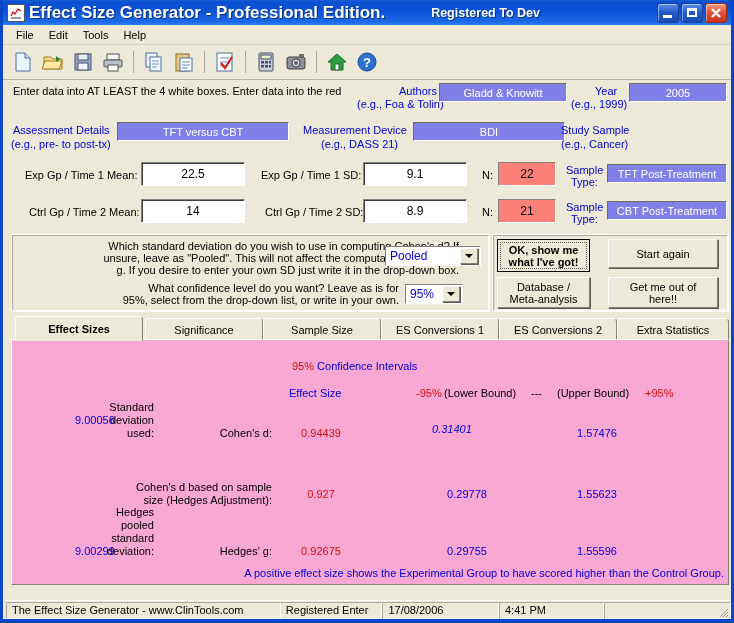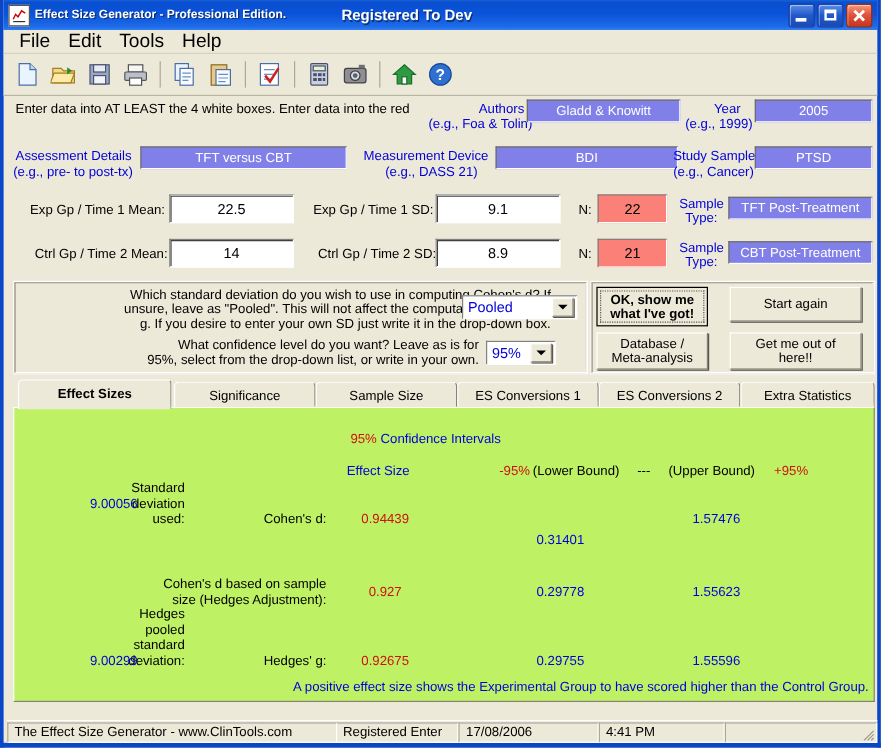--- a/index.html
+++ b/index.html
@@ -24,21 +24,21 @@
     padding:0 2px 0 4px;
     position:relative;
   }
   .app-icon{
     width:16px;height:16px;margin-right:4px;flex:none;
     background:#fff;border:1px solid #555;
     position:relative;overflow:hidden;
   }
   .app-icon .bars{position:absolute;inset:2px;}
   .title-text{
-    color:#fff;font-weight:bold;font-size:10px;
+    color:#fff;font-weight:bold;font-size:17px;
     text-shadow:1px 1px 0 rgba(0,0,0,.45);
     white-space:nowrap;
   }
   .reg-text{
     color:#fff;font-weight:bold;font-size:12.5px;
     text-shadow:1px 1px 0 rgba(0,0,0,.45);
     margin-left:46px;white-space:nowrap;
   }
   .winbtns{position:absolute;right:4px;top:3px;display:flex;gap:2px;}
   .winbtn{
@@ -50,21 +50,21 @@
     background:linear-gradient(180deg,#f89c7c,#e2553a 45%,#c6341c);
     border-color:#9c2a12;
   }
   .min-mark{position:absolute;left:5px;bottom:4px;width:9px;height:3px;background:#fff;}
   .max-mark{position:absolute;left:5px;top:4px;width:10px;height:9px;border:2px solid #fff;border-top-width:3px;box-sizing:border-box;}
   
   .menubar{
     height:19px;background:#ece9d8;display:flex;align-items:center;
     padding-left:6px;gap:1px;border-bottom:1px solid #d6d2c2;
   }
-  .menuitem{padding:2px 7px;font-size:16px;color:#000;}
+  .menuitem{padding:2px 7px;font-size:11px;color:#000;}
   
   .toolbar{
     height:34px;background:#ece9d8;display:flex;align-items:center;
     padding-left:6px;gap:2px;
     border-bottom:1px solid #b9b5a4;
   }
   .tbtn{width:28px;height:28px;display:flex;align-items:center;justify-content:center;}
   .tsep{width:1px;height:22px;background:#aca899;margin:0 4px;}
   
   .lbl-blue{color:#0000d8;}
@@ -151,21 +151,21 @@
     border-radius:4px 4px 0 0;
     font-size:11px;display:flex;align-items:center;justify-content:center;
     color:#000;
   }
   .tab.active{
     top:-2px;height:25px;font-weight:bold;z-index:5;
     background:#ece9d8;border:1px solid #fff;border-right-color:#848279;border-bottom:none;
   }
   .tabbody{
     position:absolute;left:8px;top:339px;width:718px;height:246px;
-    box-sizing:border-box;background:#bef264;
+    box-sizing:border-box;background:#f9a8d4;
     border:1px solid #fff;border-right-color:#848279;border-bottom-color:#848279;
   }
   
   .statusbar{
     position:absolute;left:3px;bottom:0px;width:725px;height:19px;
     background:#ece9d8;display:flex;align-items:center;
     border-top:1px solid #fff;box-sizing:border-box;
   }
   .sbcell{
     height:17px;box-sizing:border-box;display:flex;align-items:center;
@@ -313,21 +313,20 @@
   <div class="lbl lbl-blue" style="left:10px;top:124px;">Assessment Details</div>
   <div class="lbl lbl-blue" style="left:8px;top:138px;">(e.g., pre- to post-tx)</div>
   <div class="bluebox abs" style="left:114px;top:122px;width:172px;height:19px;">TFT versus CBT</div>
 
   <div class="lbl lbl-blue" style="left:300px;top:124px;">Measurement Device</div>
   <div class="lbl lbl-blue" style="left:318px;top:138px;">(e.g., DASS 21)</div>
   <div class="bluebox abs" style="left:410px;top:122px;width:152px;height:19px;">BDI</div>
 
   <div class="lbl lbl-blue" style="left:558px;top:124px;">Study Sample</div>
   <div class="lbl lbl-blue" style="left:558px;top:138px;">(e.g., Cancer)</div>
-  <div class="bluebox abs" style="left:626px;top:122px;width:98px;height:19px;">PTSD</div>
 
   <div class="lbl lbl-black" style="left:22px;top:169px;">Exp Gp / Time 1 Mean:</div>
   <div class="whitebox abs" style="left:138px;top:162px;width:104px;height:24px;">22.5</div>
   <div class="lbl lbl-black" style="left:258px;top:169px;">Exp Gp / Time 1 SD:</div>
   <div class="whitebox abs" style="left:360px;top:162px;width:104px;height:24px;">9.1</div>
   <div class="lbl lbl-black" style="left:479px;top:169px;">N:</div>
   <div class="redbox abs" style="left:495px;top:162px;width:58px;height:24px;">22</div>
   <div class="lbl lbl-blue" style="left:563px;top:164px;">Sample</div>
   <div class="lbl lbl-blue" style="left:568px;top:176px;">Type:</div>
   <div class="bluebox abs" style="left:604px;top:164px;width:120px;height:19px;">TFT Post-Treatment</div>
@@ -424,21 +423,21 @@
     <div class="res-num lbl-black" style="left:545px;top:47px;">(Upper Bound)</div>
     <div class="res-num lbl-red" style="left:633px;top:47px;">+95%</div>
 
     <div class="res-num lbl-black" style="left:10px;top:61px;width:132px;text-align:right;">Standard</div>
     <div class="res-num lbl-black" style="left:10px;top:74px;width:132px;text-align:right;">deviation</div>
     <div class="res-num lbl-black" style="left:10px;top:87px;width:132px;text-align:right;">used:</div>
     <div class="res-num lbl-blue" style="left:63px;top:74px;">9.00056</div>
 
     <div class="res-num lbl-black" style="left:130px;top:87px;width:130px;text-align:right;">Cohen's d:</div>
     <div class="res-num lbl-red" style="left:274px;top:87px;width:70px;text-align:center;">0.94439</div>
-    <div class="res-num lbl-blue" style="left:420px;top:104px;width:70px;text-align:center;">0.31401</div>
+    <div class="res-num lbl-blue" style="left:420px;top:83px;width:70px;text-align:left;font-style:italic;">0.31401</div>
     <div class="res-num lbl-blue" style="left:550px;top:87px;width:70px;text-align:center;">1.57476</div>
 
     <div class="res-num lbl-black" style="left:110px;top:141px;width:150px;text-align:right;">Cohen's d based on sample</div>
     <div class="res-num lbl-black" style="left:110px;top:154px;width:150px;text-align:right;">size (Hedges Adjustment):</div>
     <div class="res-num lbl-red" style="left:274px;top:148px;width:70px;text-align:center;">0.927</div>
     <div class="res-num lbl-blue" style="left:420px;top:148px;width:70px;text-align:center;">0.29778</div>
     <div class="res-num lbl-blue" style="left:550px;top:148px;width:70px;text-align:center;">1.55623</div>
 
     <div class="res-num lbl-black" style="left:10px;top:166px;width:132px;text-align:right;">Hedges</div>
     <div class="res-num lbl-black" style="left:10px;top:179px;width:132px;text-align:right;">pooled</div>

